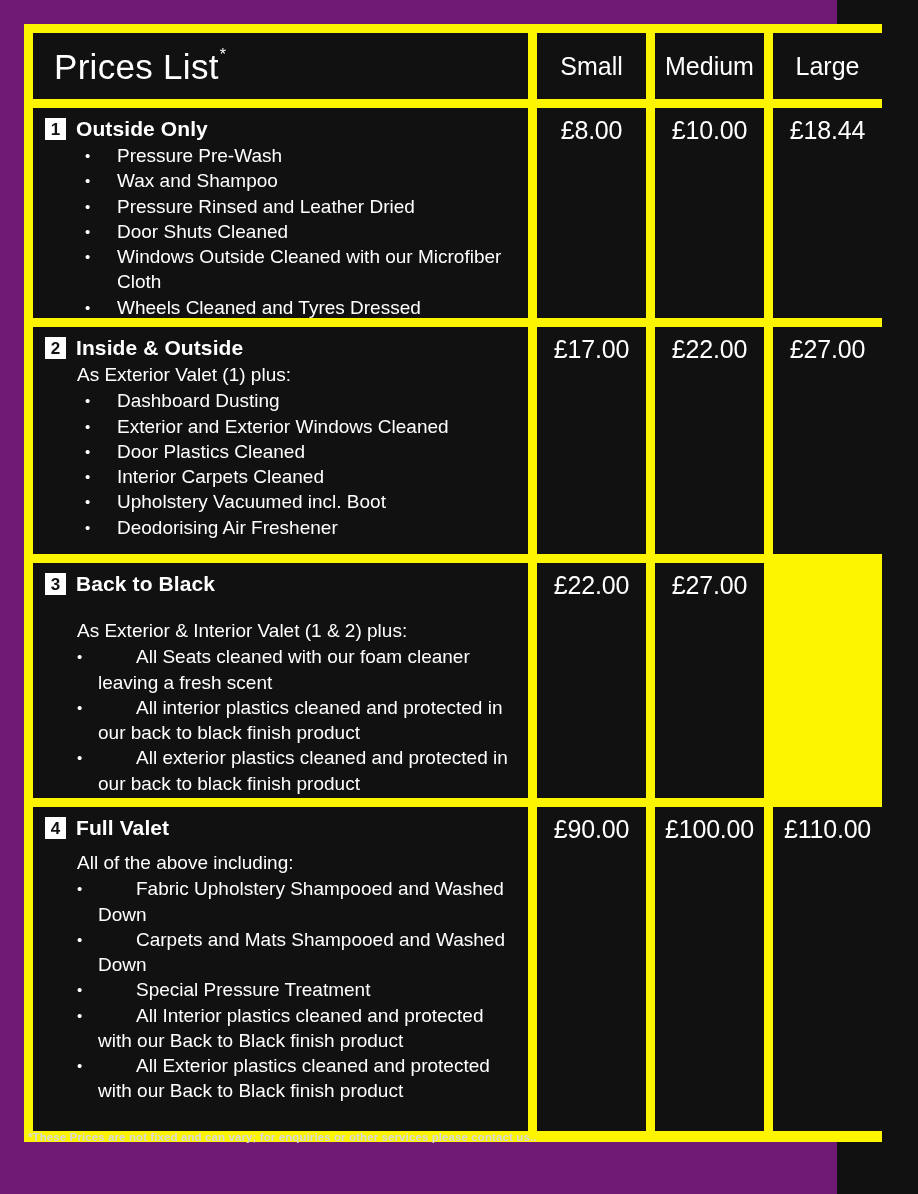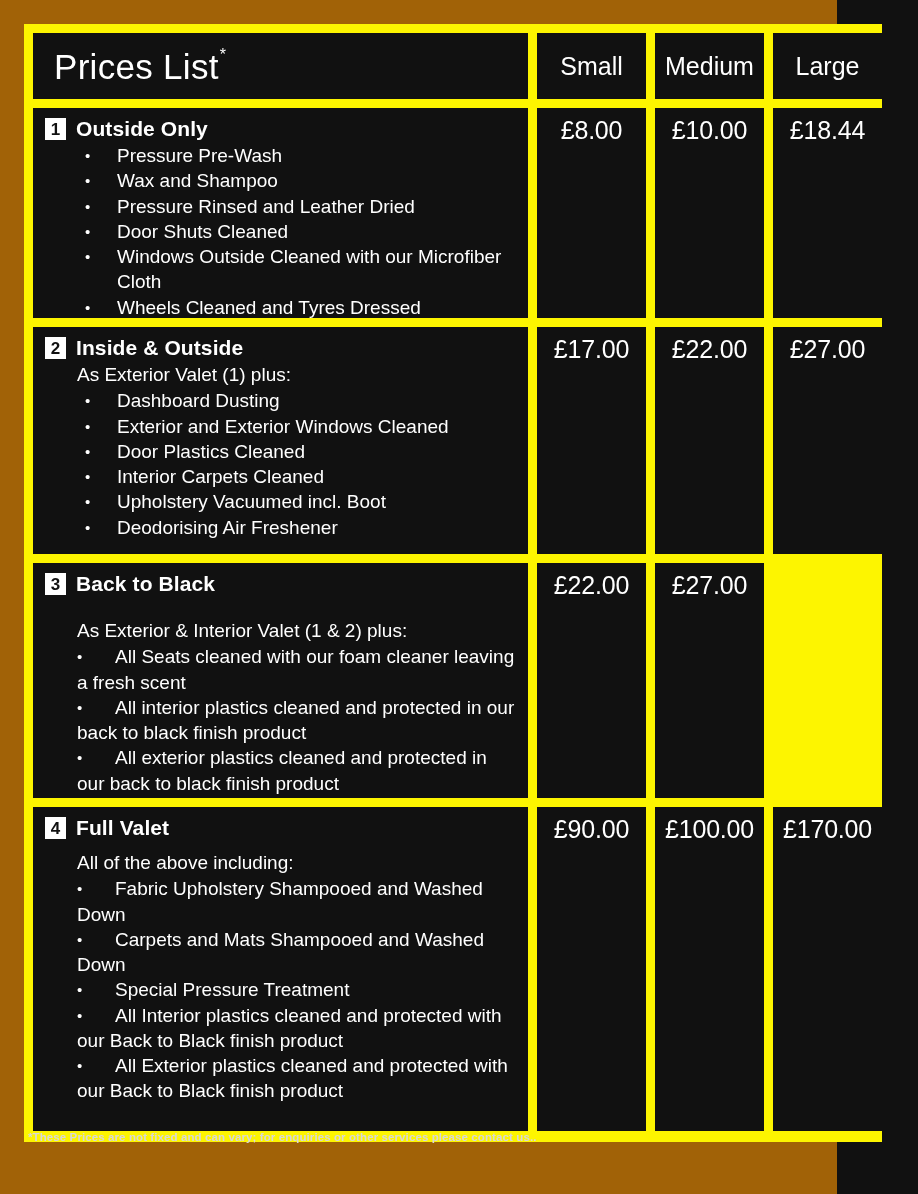--- a/index.html
+++ b/index.html
@@ -9,21 +9,21 @@
     height: 1194px;
     background: #111111;
     font-family: "Liberation Sans", sans-serif;
     overflow: hidden;
   }
 
   .page {
     position: relative;
     width: 837px;
     height: 1194px;
-    background: #a16207;
+    background: #701a75;
   }
 
   
   .table-frame {
     position: absolute;
     left: 24px;
     top: 24px;
     width: 858px;
     height: 1118px;
     background: #fdf500;
@@ -158,20 +158,21 @@
   ul.feat.flush li .b {
     position: absolute;
     left: 32px;
     top: 0;
     font-size: 15px;
     line-height: 1.68;
   }
   ul.feat.flush li .t {
     display: block;
     text-indent: 38px;
+    margin-left: 21px;
   }
 
   .price {
     display: flex;
     align-items: flex-start;
     justify-content: center;
     padding-top: 8px;
     color: #ffffff;
     font-size: 25px;
     letter-spacing: -0.2px;
@@ -298,20 +299,20 @@
               <span class="t">All Interior plastics cleaned and protected with our Back to Black finish product</span>
             </li>
           <li>
               <span class="b">•</span>
               <span class="t">All Exterior plastics cleaned and protected with our Back to Black finish product</span>
             </li>
         </ul>
       </div>
       <div class="cell col-price price">£90.00</div>
       <div class="cell col-price price">£100.00</div>
-      <div class="cell col-price price">£170.00</div>
+      <div class="cell col-price price">£110.00</div>
     </div>
 
   </div>
 
   <div class="footnote">*These Prices are not fixed and can vary; for enquiries or other services please contact us..</div>
 
 </div>
 
 </body></html>

